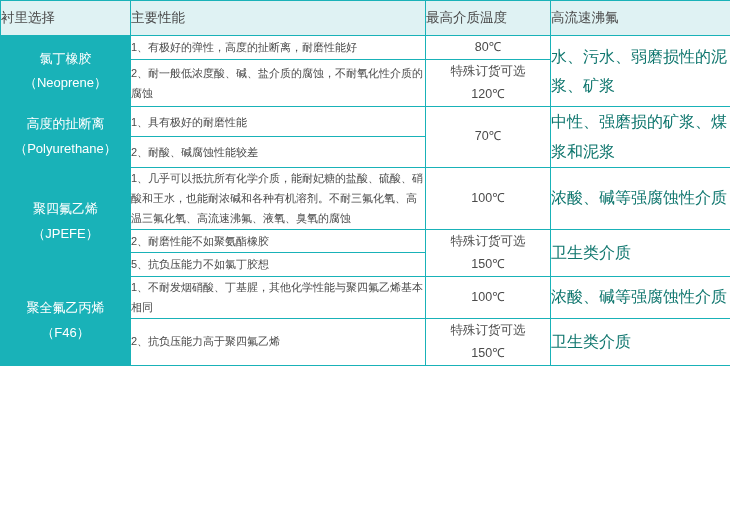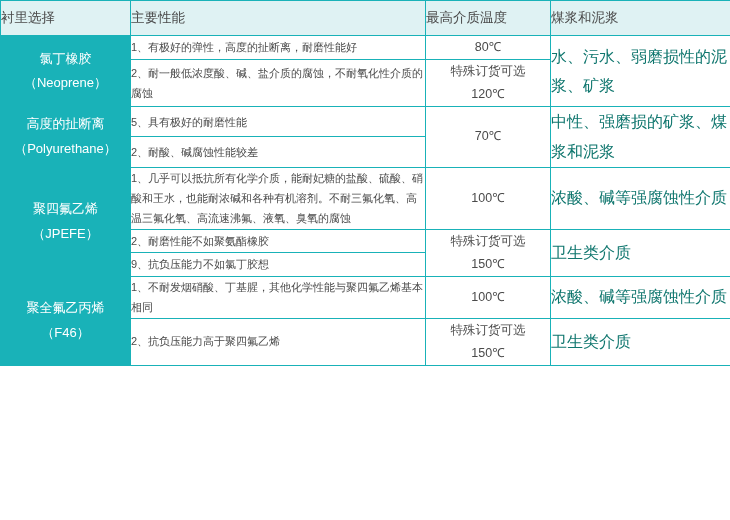--- a/index.html
+++ b/index.html
@@ -98,21 +98,21 @@
       <col style="width:130px">
       <col style="width:295px">
       <col style="width:125px">
       <col style="width:180px">
     </colgroup>
     <thead>
       <tr>
         <th>衬里选择</th>
         <th>主要性能</th>
         <th class="c-head-center">最高介质温度</th>
-        <th>煤浆和泥浆</th>
+        <th>高流速沸氟</th>
       </tr>
     </thead>
     <tbody>
 
       <tr>
         <td class="col-material" rowspan="2">
           <span class="mat-line">氯丁橡胶</span>
           <span class="mat-line">（Neoprene）</span>
         </td>
         <td class="col-perf">1、有极好的弹性，高度的扯断离，耐磨性能好</td>
@@ -127,21 +127,21 @@
           <span class="temp-sub">特殊订货可选</span>
           <span class="temp-sub">120℃</span>
         </td>
       </tr>
 
       <tr>
         <td class="col-material" rowspan="2">
           <span class="mat-line">高度的扯断离</span>
           <span class="mat-line">（Polyurethane）</span>
         </td>
-        <td class="col-perf">5、具有极好的耐磨性能</td>
+        <td class="col-perf">1、具有极好的耐磨性能</td>
         <td class="col-temp" rowspan="2">
           <span class="temp-sub">70℃</span>
         </td>
         <td class="col-scope" rowspan="2">中性、强磨损的矿浆、煤浆和泥浆</td>
       </tr>
       <tr>
         <td class="col-perf">2、耐酸、碱腐蚀性能较差</td>
       </tr>
 
       <tr>
@@ -157,21 +157,21 @@
       </tr>
       <tr>
         <td class="col-perf">2、耐磨性能不如聚氨酯橡胶</td>
         <td class="col-temp" rowspan="2">
           <span class="temp-sub">特殊订货可选</span>
           <span class="temp-sub">150℃</span>
         </td>
         <td class="col-scope" rowspan="2">卫生类介质</td>
       </tr>
       <tr>
-        <td class="col-perf">9、抗负压能力不如氯丁胶想</td>
+        <td class="col-perf">5、抗负压能力不如氯丁胶想</td>
       </tr>
 
       <tr>
         <td class="col-material" rowspan="2">
           <span class="mat-line">聚全氟乙丙烯</span>
           <span class="mat-line">（F46）</span>
         </td>
         <td class="col-perf">1、不耐发烟硝酸、丁基腥，其他化学性能与聚四氟乙烯基本相同</td>
         <td class="col-temp">
           <span class="temp-sub">100℃</span>

